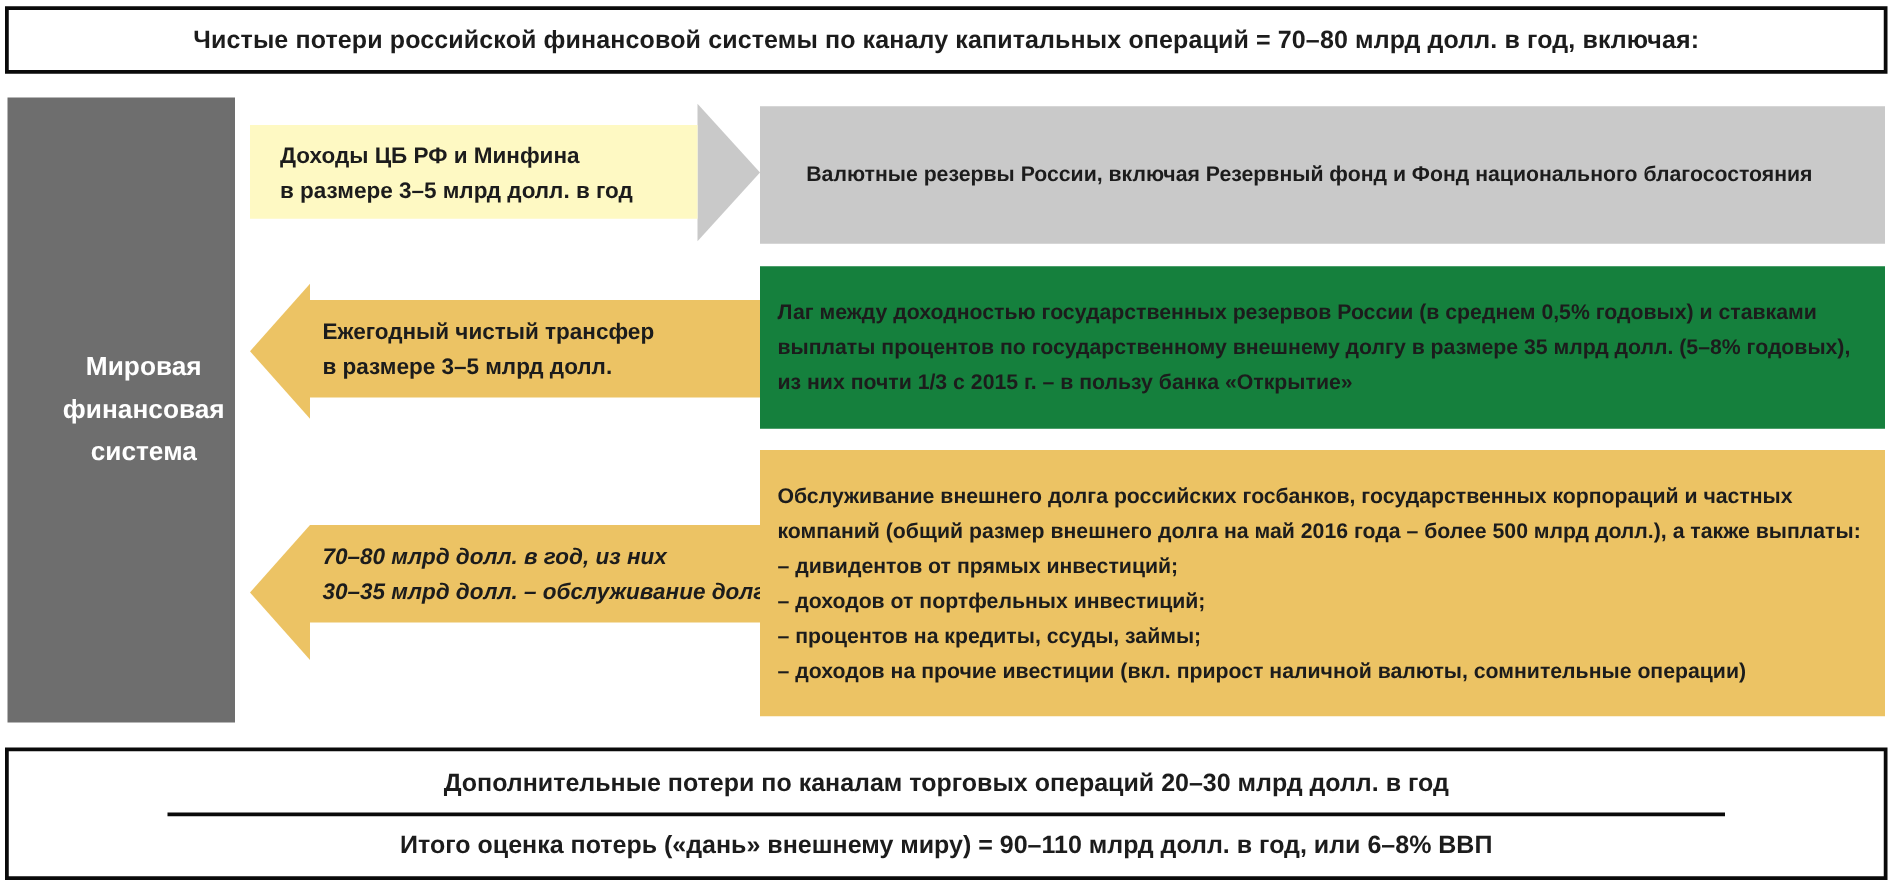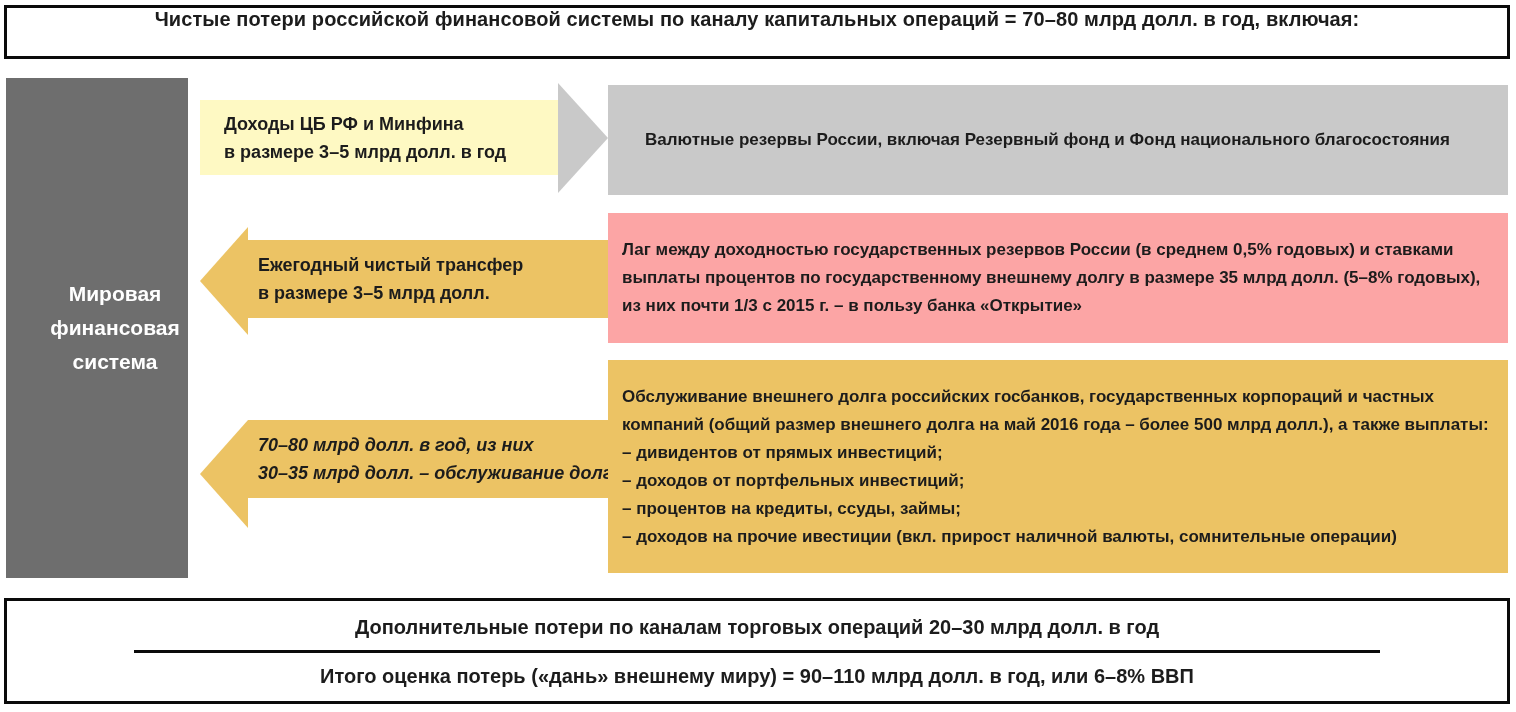--- a/index.html
+++ b/index.html
@@ -9,21 +9,21 @@
     font-family: "Liberation Sans", "DejaVu Sans", sans-serif;
     font-weight: bold;
     color: #1c1c1c;
     overflow: hidden;
   }
 
   
   .title-box {
     position: absolute; left: 4px; top: 5px; width: 1506px; height: 54px;
     border: 3px solid #0a0a0a;
-    display: flex; align-items: flex-start; justify-content: center;
+    display: flex; align-items: center; justify-content: center;
   }
   .title-box .title-text { font-size: 20px; letter-spacing: 0.1px; }
 
   
   .world-box {
     position: absolute; left: 6px; top: 78px; width: 182px; height: 500px;
     background: #6e6e6e;
     display: flex; align-items: center; justify-content: center;
     text-align: center;
   }
@@ -66,21 +66,21 @@
   .arrow-debt .body { top: 0; font-style: italic; }
 
   
   .info-box {
     position: absolute; left: 608px; width: 900px;
     display: flex; flex-direction: column; justify-content: center;
     padding-left: 14px;
   }
   .info-box .line { font-size: 17px; line-height: 28px; white-space: nowrap; }
   .info-reserves { top: 85px;  height: 110px; background: #c9c9c9; padding-left: 37px; }
-  .info-lag      { top: 213px; height: 130px; background: #fca5a5; }
+  .info-lag      { top: 213px; height: 130px; background: #15803d; }
   .info-service  { top: 360px; height: 213px; background: #ecc364; }
 
   
   .bottom-box {
     position: absolute; left: 4px; top: 598px; width: 1506px; height: 106px;
     border: 3px solid #0a0a0a;
     display: flex; flex-direction: column; justify-content: center;
     text-align: center;
   }
   .bottom-box .bline { font-size: 20px; line-height: 26px; }

